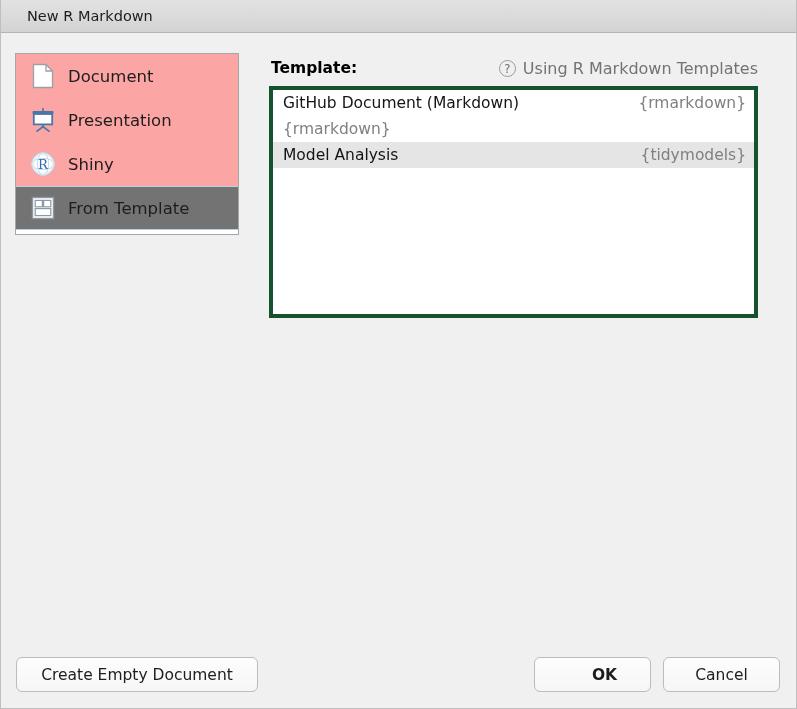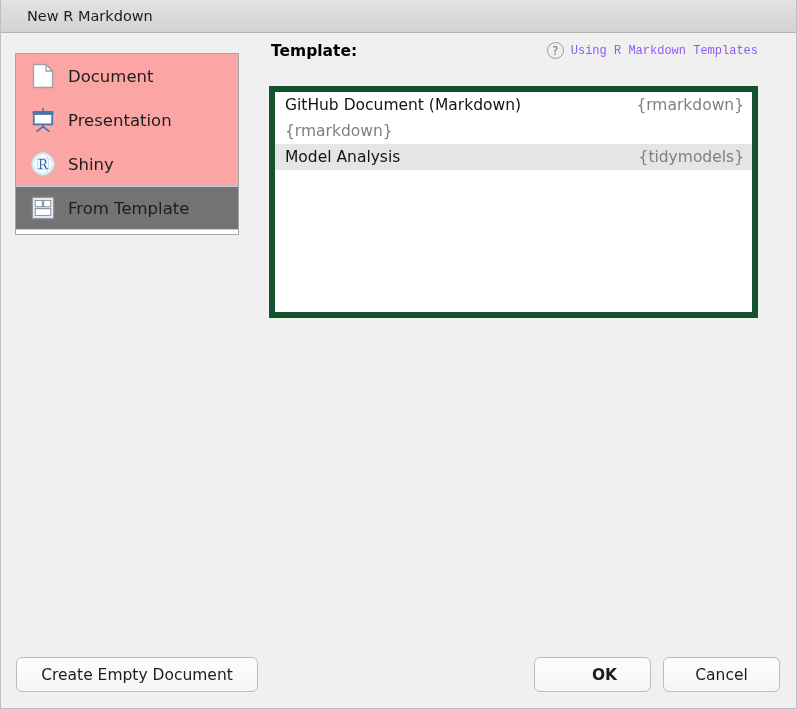--- a/index.html
+++ b/index.html
@@ -85,21 +85,21 @@
   .category-label {
     font-size: 16.5px;
     color: #1d1d1d;
     white-space: nowrap;
   }
 
   
   .template-header {
     position: absolute;
     left: 270px;
-    top: 42px;
+    top: 59px;
     width: 487px;
     height: 22px;
   }
   .template-title {
     position: absolute;
     left: 0;
     top: 0;
     font-size: 15.5px;
     font-weight: bold;
     color: #000000;
@@ -119,35 +119,34 @@
     border: 1px solid #9a9a9a;
     color: #6e6e6e;
     font-size: 11.5px;
     line-height: 16px;
     text-align: center;
     margin-right: 7px;
     box-sizing: border-box;
     background: #f0f0f0;
   }
   .help-link {
-    font-size: 12px;
-    color: #8b5cf6;
+    font-size: 16px;
+    color: #737373;
     white-space: nowrap;
     cursor: pointer;
-    font-family: Liberation Mono, monospace;
   }
 
   .template-listbox {
     position: absolute;
     left: 268px;
     top: 86px;
     width: 489px;
     height: 232px;
     background: #ffffff;
-    border: 6px solid #14532d;
+    border: 4px solid #14532d;
     box-sizing: border-box;
     overflow: hidden;
   }
   .template-row {
     height: 26px;
     display: flex;
     align-items: center;
     padding: 0 8px 0 10px;
     box-sizing: border-box;
     background: #ffffff;

